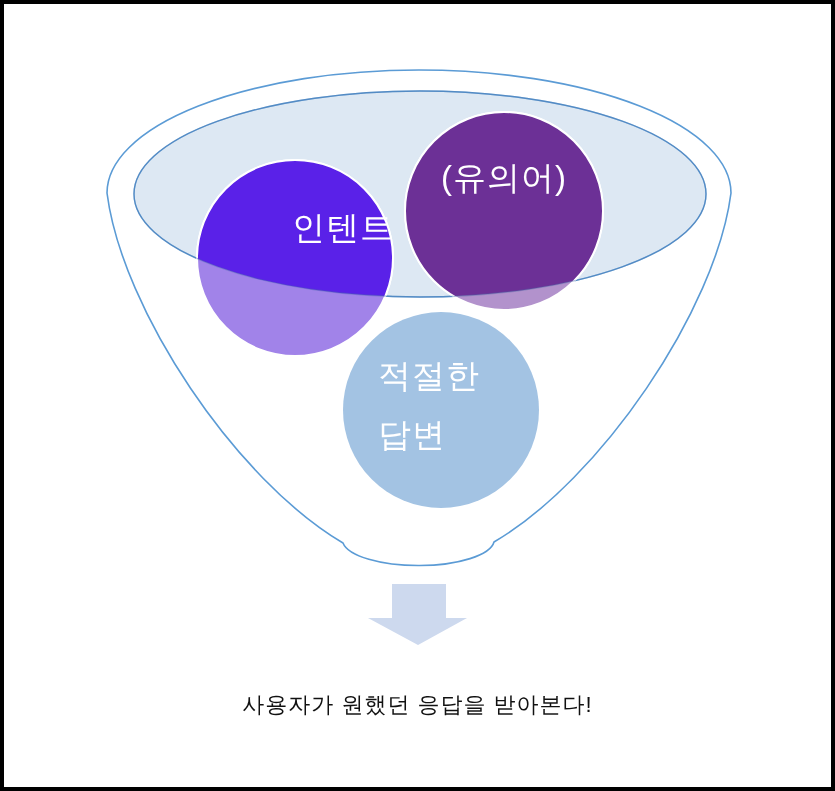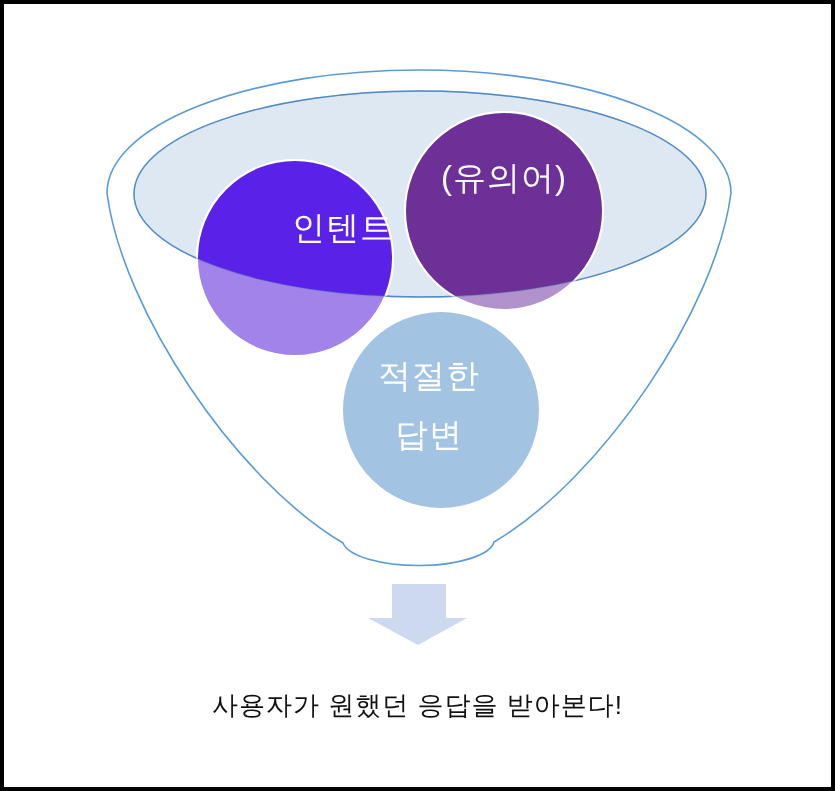--- a/index.html
+++ b/index.html
@@ -23,29 +23,29 @@
     color:#ffffff;
     font-size:33px;
     line-height:61px;
     text-align:center;
     transform:translateX(-50%);
     white-space:nowrap;
     letter-spacing:1px;
   }
   .bubble-label.answer{
     transform:none;
-    text-align:center;
+    text-align:left;
     line-height:59px;
   }
   .caption{
     position:absolute;
     left:0;right:0;
     top:685px;
     text-align:center;
-    font-size:26px;
+    font-size:22px;
     line-height:40px;
     color:#111111;
     letter-spacing:1px;
     z-index:5;
   }
 </style>
 </head>
 <body>
 
 <div class="page">

